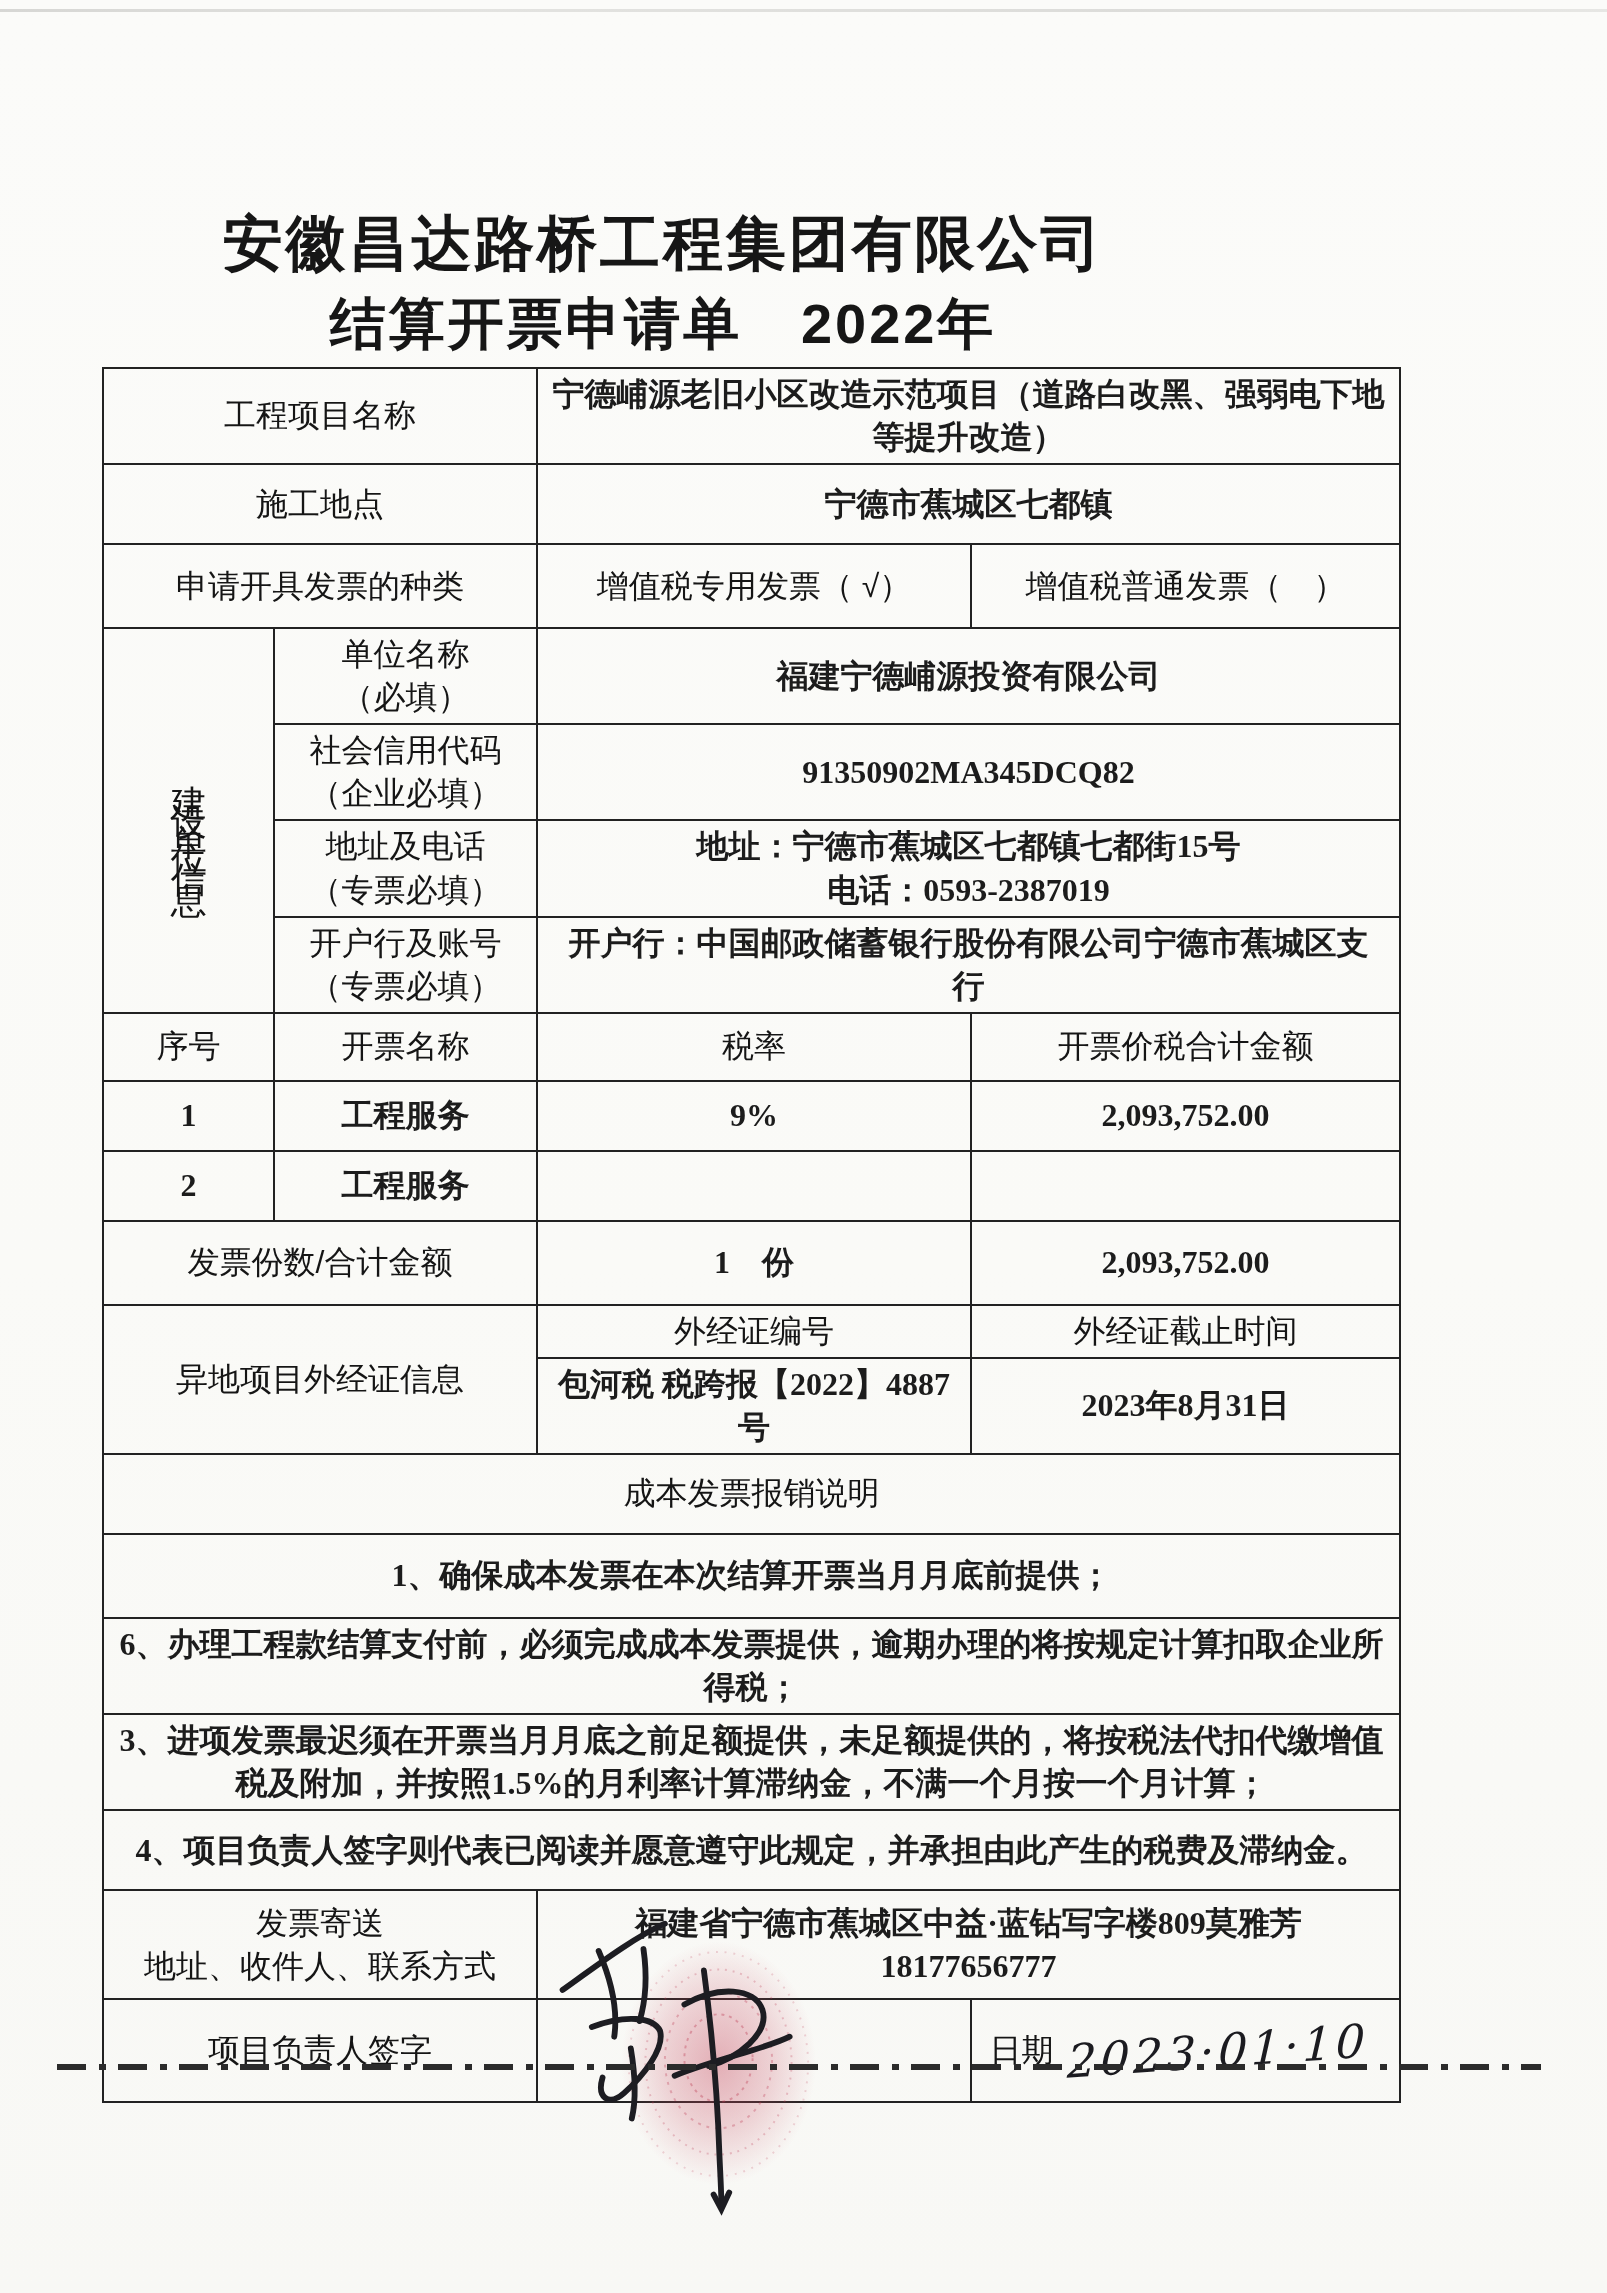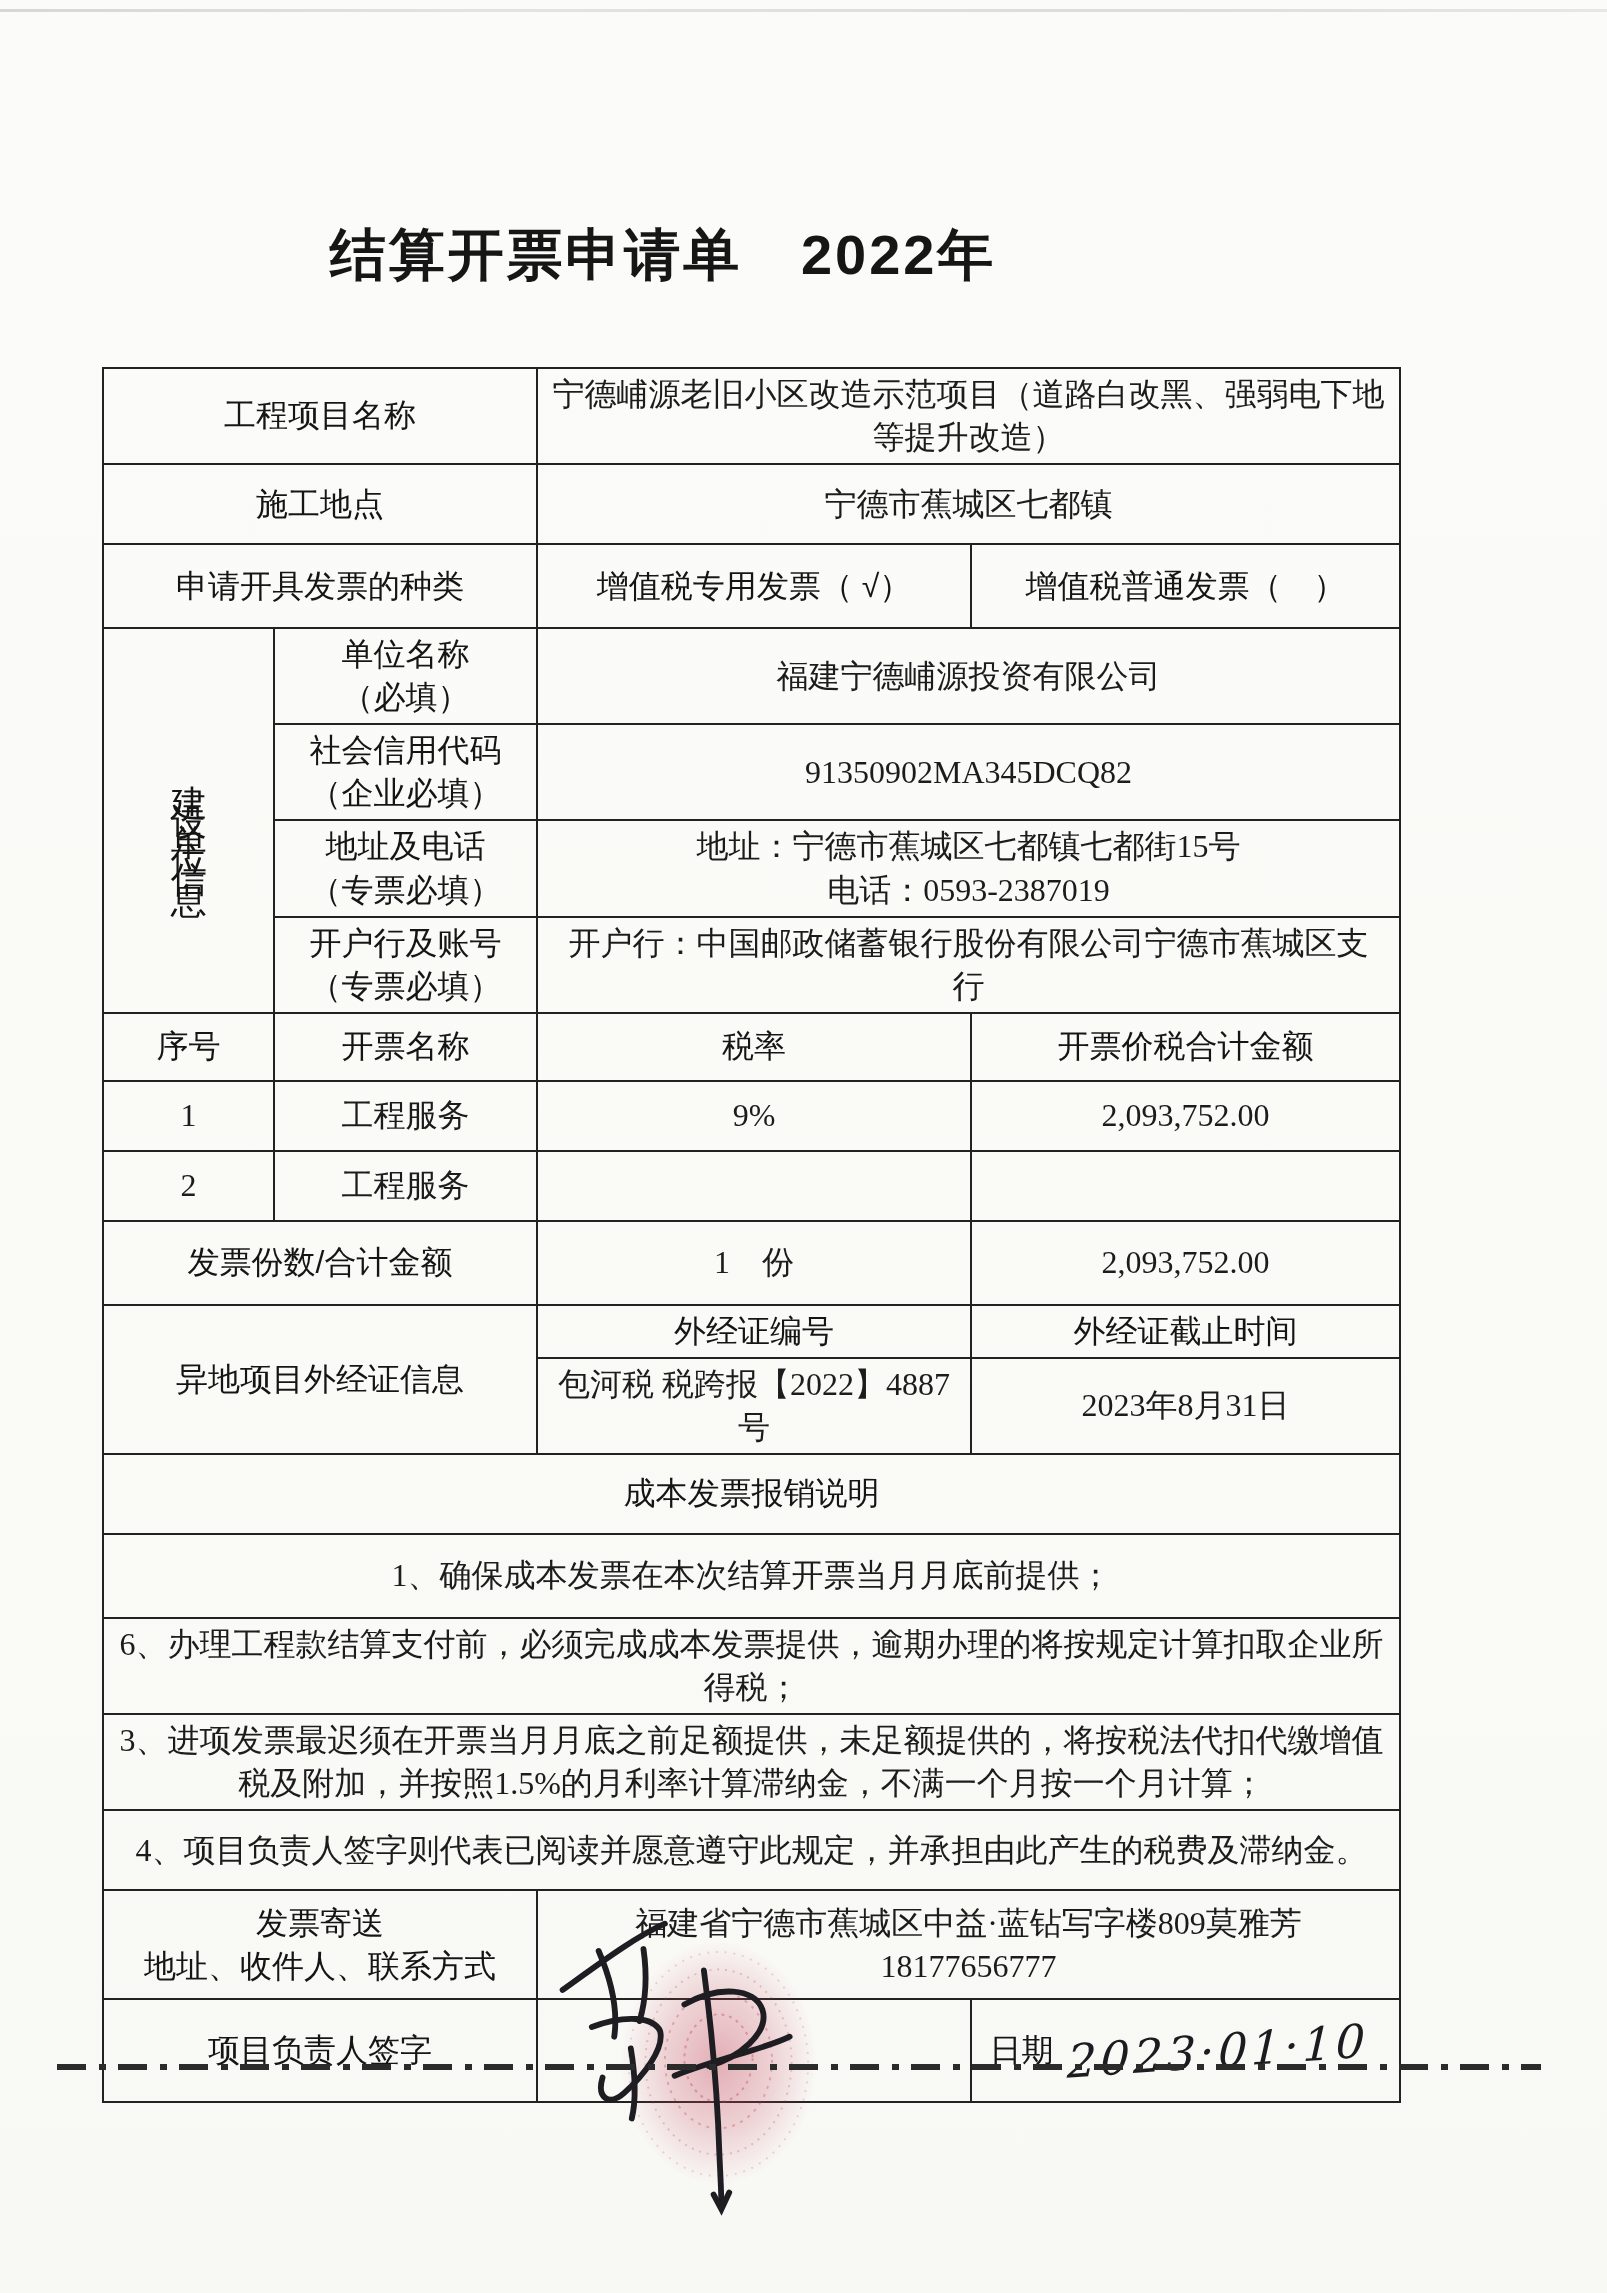--- a/index.html
+++ b/index.html
@@ -37,21 +37,21 @@
   table.form td{
     border:2px solid #222;
     text-align:center;
     vertical-align:middle;
     font-size:32px;
     line-height:1.35;
     padding:3.9px 9.8px;
     word-break:break-all;
   }
   .lbl{font-family:"Liberation Sans",sans-serif;font-weight:400;color:#151515;}
-  .val{font-family:"Liberation Serif",serif;font-weight:400;}
+  .val{font-family:"Liberation Serif",serif;font-weight:700;}
   .left{text-align:left;padding-left:13.7px;}
   .right{text-align:right;padding-right:17.6px;}
   .big{font-size:39px;}
   .note-cell{text-align:left;padding-left:11.7px;padding-right:11.7px;font-size:30px;}
   .notes-title{font-size:35px;}
   .vert-label{
     writing-mode:vertical-rl;
     text-orientation:upright;
     letter-spacing:19.5px;
     font-size:36px;
@@ -89,20 +89,21 @@
   }
 </style>
 </head>
 <body>
 
 <div class="page">
 
   <div class="scan-edge"></div>
 
   <div class="doc-title">
+    <span class="t1">安徽昌达路桥工程集团有限公司</span>
     <span class="t2">结算开票申请单　2022年</span>
   </div>
 
   <table class="form">
     <colgroup>
       <col style="width:171px">
         <col style="width:263px">
         <col style="width:434px">
         <col style="width:429px">
     </colgroup>

